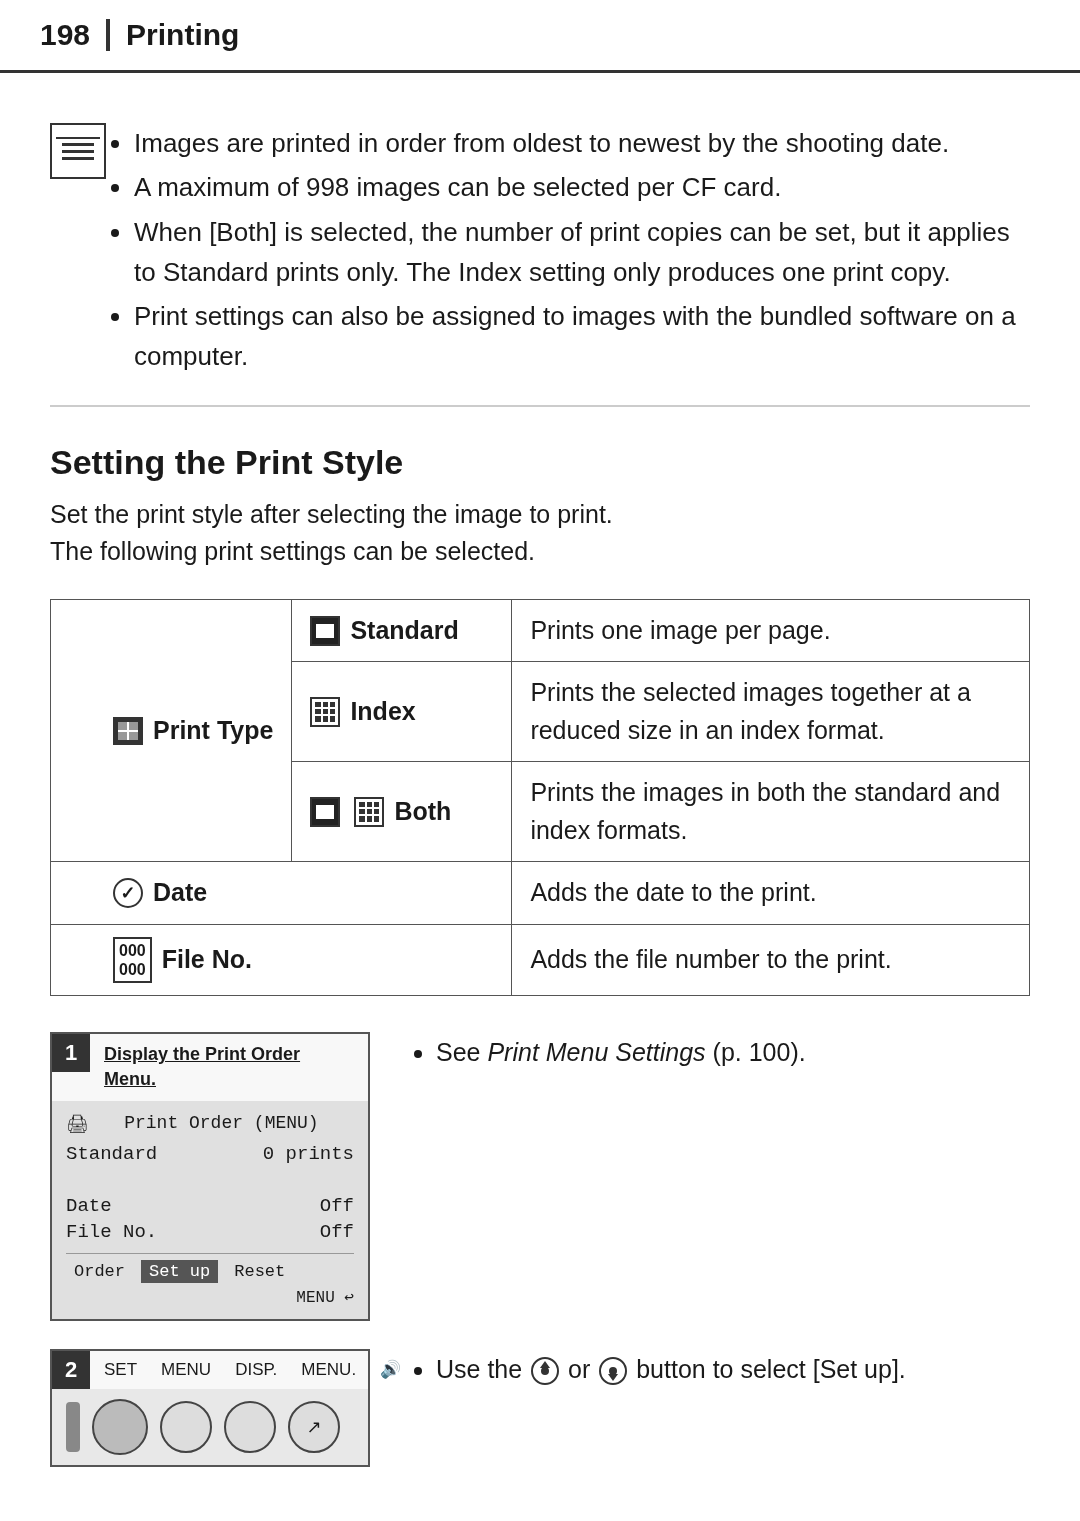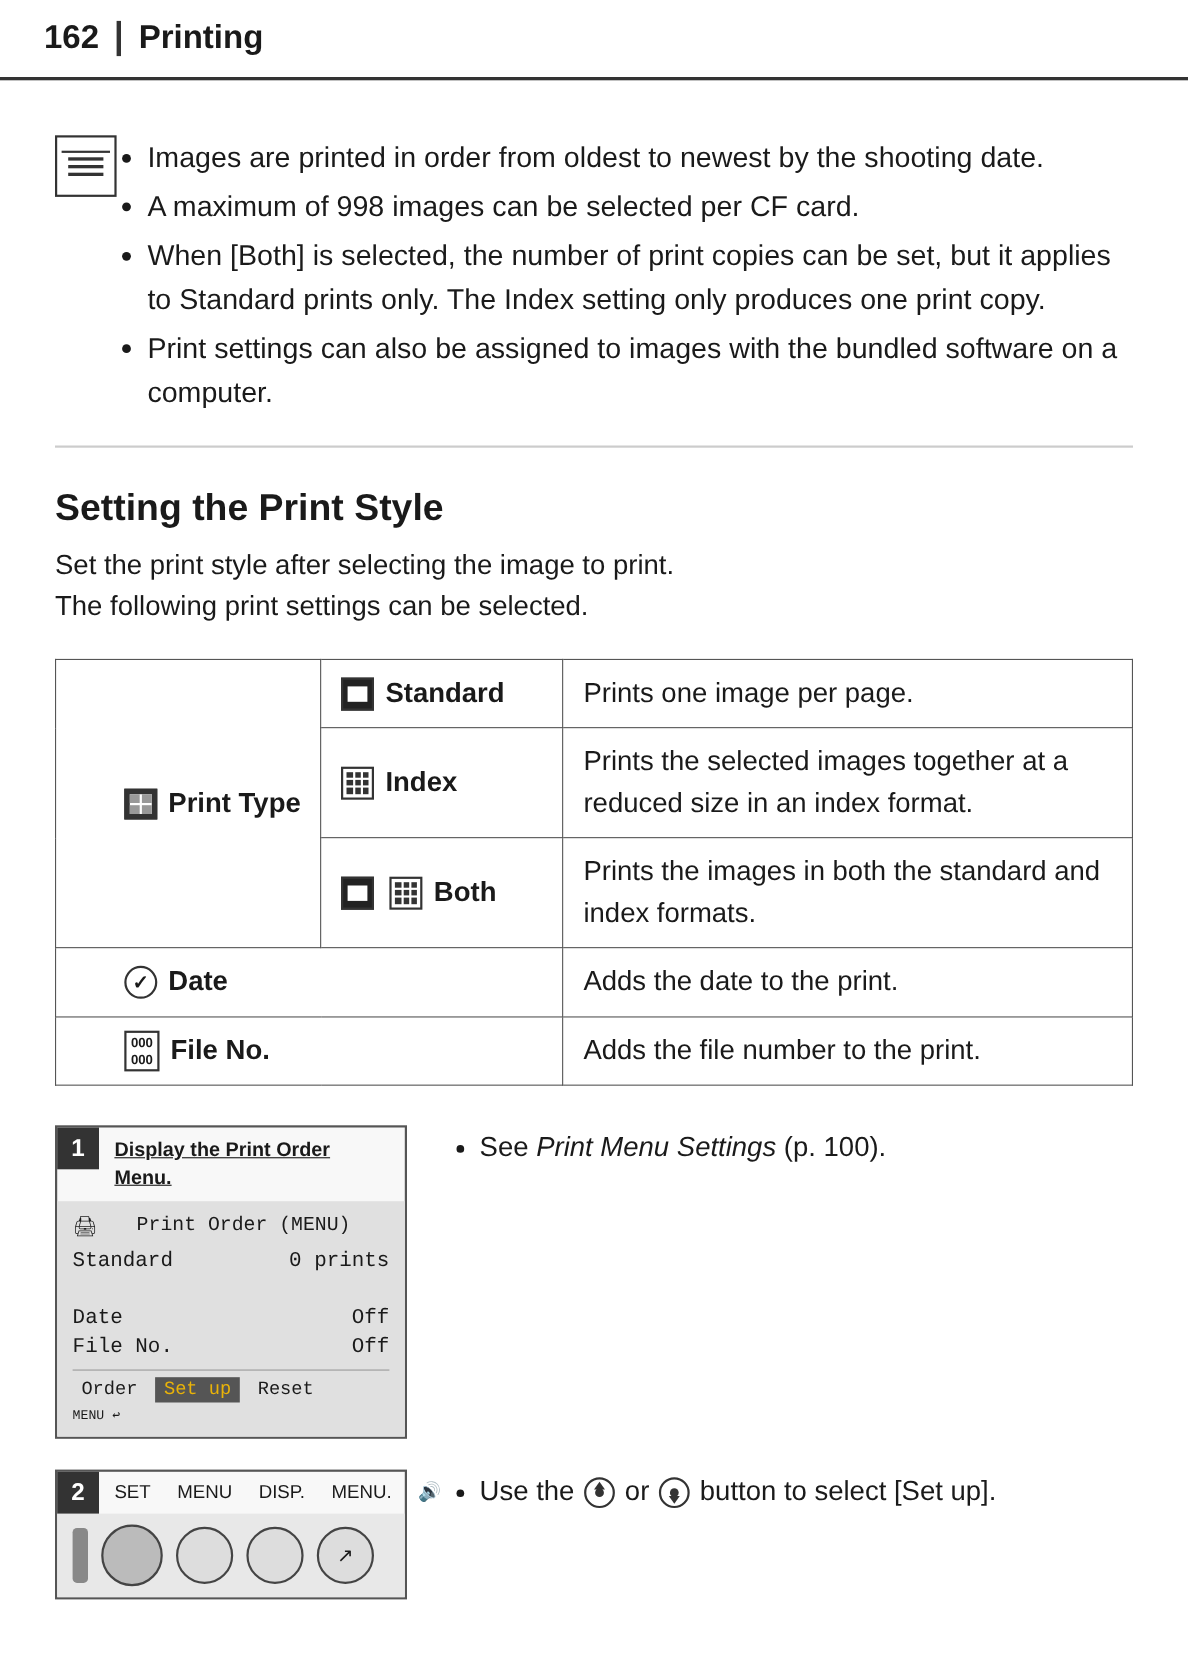--- a/index.html
+++ b/index.html
@@ -164,21 +164,21 @@
       border-radius: 50%;
       display: inline-flex;
       align-items: center;
       justify-content: center;
     }
     .icon-circle::after {
       content: '✓';
       font-size: 18px;
     }
     .icon-fileno {
-      font-size: 12px;
+      font-size: 16px;
       border: 2px solid #333;
       padding: 2px 4px;
       font-weight: bold;
       display: inline-block;
       line-height: 1.2;
     }
 
     
     .steps-section {
       display: flex;
@@ -248,24 +248,25 @@
       border-top: 1px solid #999;
       padding-top: 6px;
       font-size: 17px;
     }
     .screen-btn {
       padding: 2px 8px;
       font-size: 17px;
     }
     .screen-btn.active {
       background: #555;
-      color: #eab308;
+      color: #ffffff;
     }
     .screen-menu {
-      font-size: 12px;
+      text-align: right;
+      font-size: 16px;
       margin-top: 4px;
     }
     .cam-btn {
       width: 52px;
       height: 52px;
       border-radius: 50%;
       border: 2px solid #444;
       background: #ddd;
       display: flex;
       align-items: center;
@@ -330,21 +331,21 @@
       transform: translateX(-50%);
       border-left: 5px solid transparent;
       border-right: 5px solid transparent;
       border-top: 7px solid #333;
     }
   </style>
 </head>
 <body>
 
 <div class="page-header">
-  <span class="page-number">162</span>
+  <span class="page-number">198</span>
   <div class="header-divider"></div>
   <span class="header-title">Printing</span>
 </div>
 
 <div class="content">
 
   <div class="note-box">
     <div class="note-icon">
       <div class="note-lines">
         <div class="note-line"></div>

